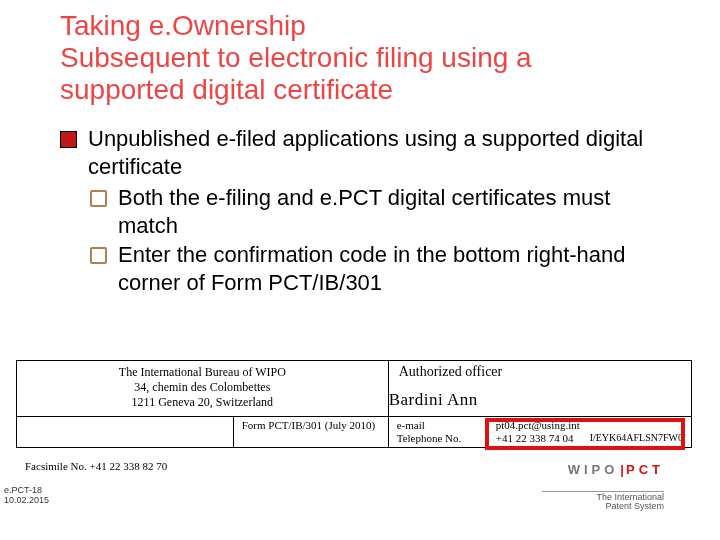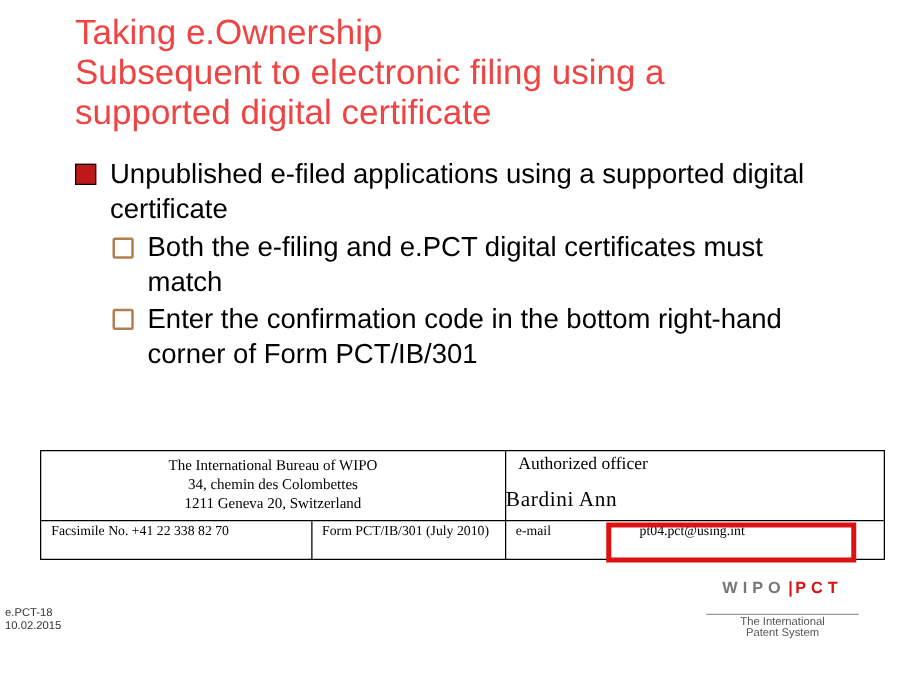--- a/index.html
+++ b/index.html
@@ -55,21 +55,21 @@
     position: absolute;
     left: 30px;
     top: 6px;
     width: 13px;
     height: 13px;
     border: 2px solid #b08050;
     border-radius: 2px;
   }
   .form-img {
     position: absolute;
-    left: 32px;
+    left: 16px;
     top: 360px;
     width: 676px;
     height: 88px;
     border: 1px solid #000;
     background: #fff;
     font-family: "Times New Roman", serif;
   }
   .form-top {
     height: 56px;
     display: flex;
@@ -101,39 +101,39 @@
     display: flex;
     position: relative;
   }
   .form-bot-cell {
     border-left: 1px solid #000;
     font-size: 11px;
     padding: 2px 8px 0 8px;
     line-height: 1.2;
   }
   .form-bot-cell:first-child { border-left: none; }
-  .c1 { flex: 0 0 32%; }
+  .c1 { flex: 0 0 32%; margin-top: 41px; }
   .c2 { flex: 0 0 23%; }
   .c3 { flex: 0 0 45%; }
   .c3 .row { display: flex; gap: 4px; }
   .c3 .lab { flex: 0 0 95px; }
   .highlight-box {
     position: absolute;
     left: 485px;
     top: 418px;
     width: 200px;
     height: 32px;
     border: 4px solid #d11;
     pointer-events: none;
   }
   .brand {
     position: absolute;
-    left: 565px;
+    left: 542px;
     top: 462px;
-    text-align: center;
+    text-align: right;
     font-size: 9px;
     color: #555;
   }
   .brand .row1 {
     letter-spacing: 4px;
     font-size: 13px;
     color: #777;
     font-weight: bold;
   }
   .brand .row1 .sep { color: #d11; letter-spacing: 0; padding: 0 2px; }
@@ -179,20 +179,25 @@
     </div>
   </div>
   <div class="form-bot">
     <div class="form-bot-cell c1">Facsimile No. +41 22 338 82 70</div>
     <div class="form-bot-cell c2">Form PCT/IB/301 (July 2010)</div>
     <div class="form-bot-cell c3">
       <div class="row">
           <span class="lab">e-mail</span>
           <span>pt04.pct@using.int</span>
         </div>
+      <div class="row">
+          <span class="lab">Telephone No.</span>
+          <span>+41 22 338 74 04</span>
+          <span style="margin-left:auto;font-size:10px">I/EYK64AFLSN7FW0</span>
+        </div>
     </div>
   </div>
 </div>
 
 <div class="highlight-box"></div>
 
 <div class="brand">
   <div class="row1"><span>WIPO</span><span class="sep">|</span><span class="pct">PCT</span></div>
   <div class="row2"><span>The International</span><br><span>Patent System</span></div>
 </div>

